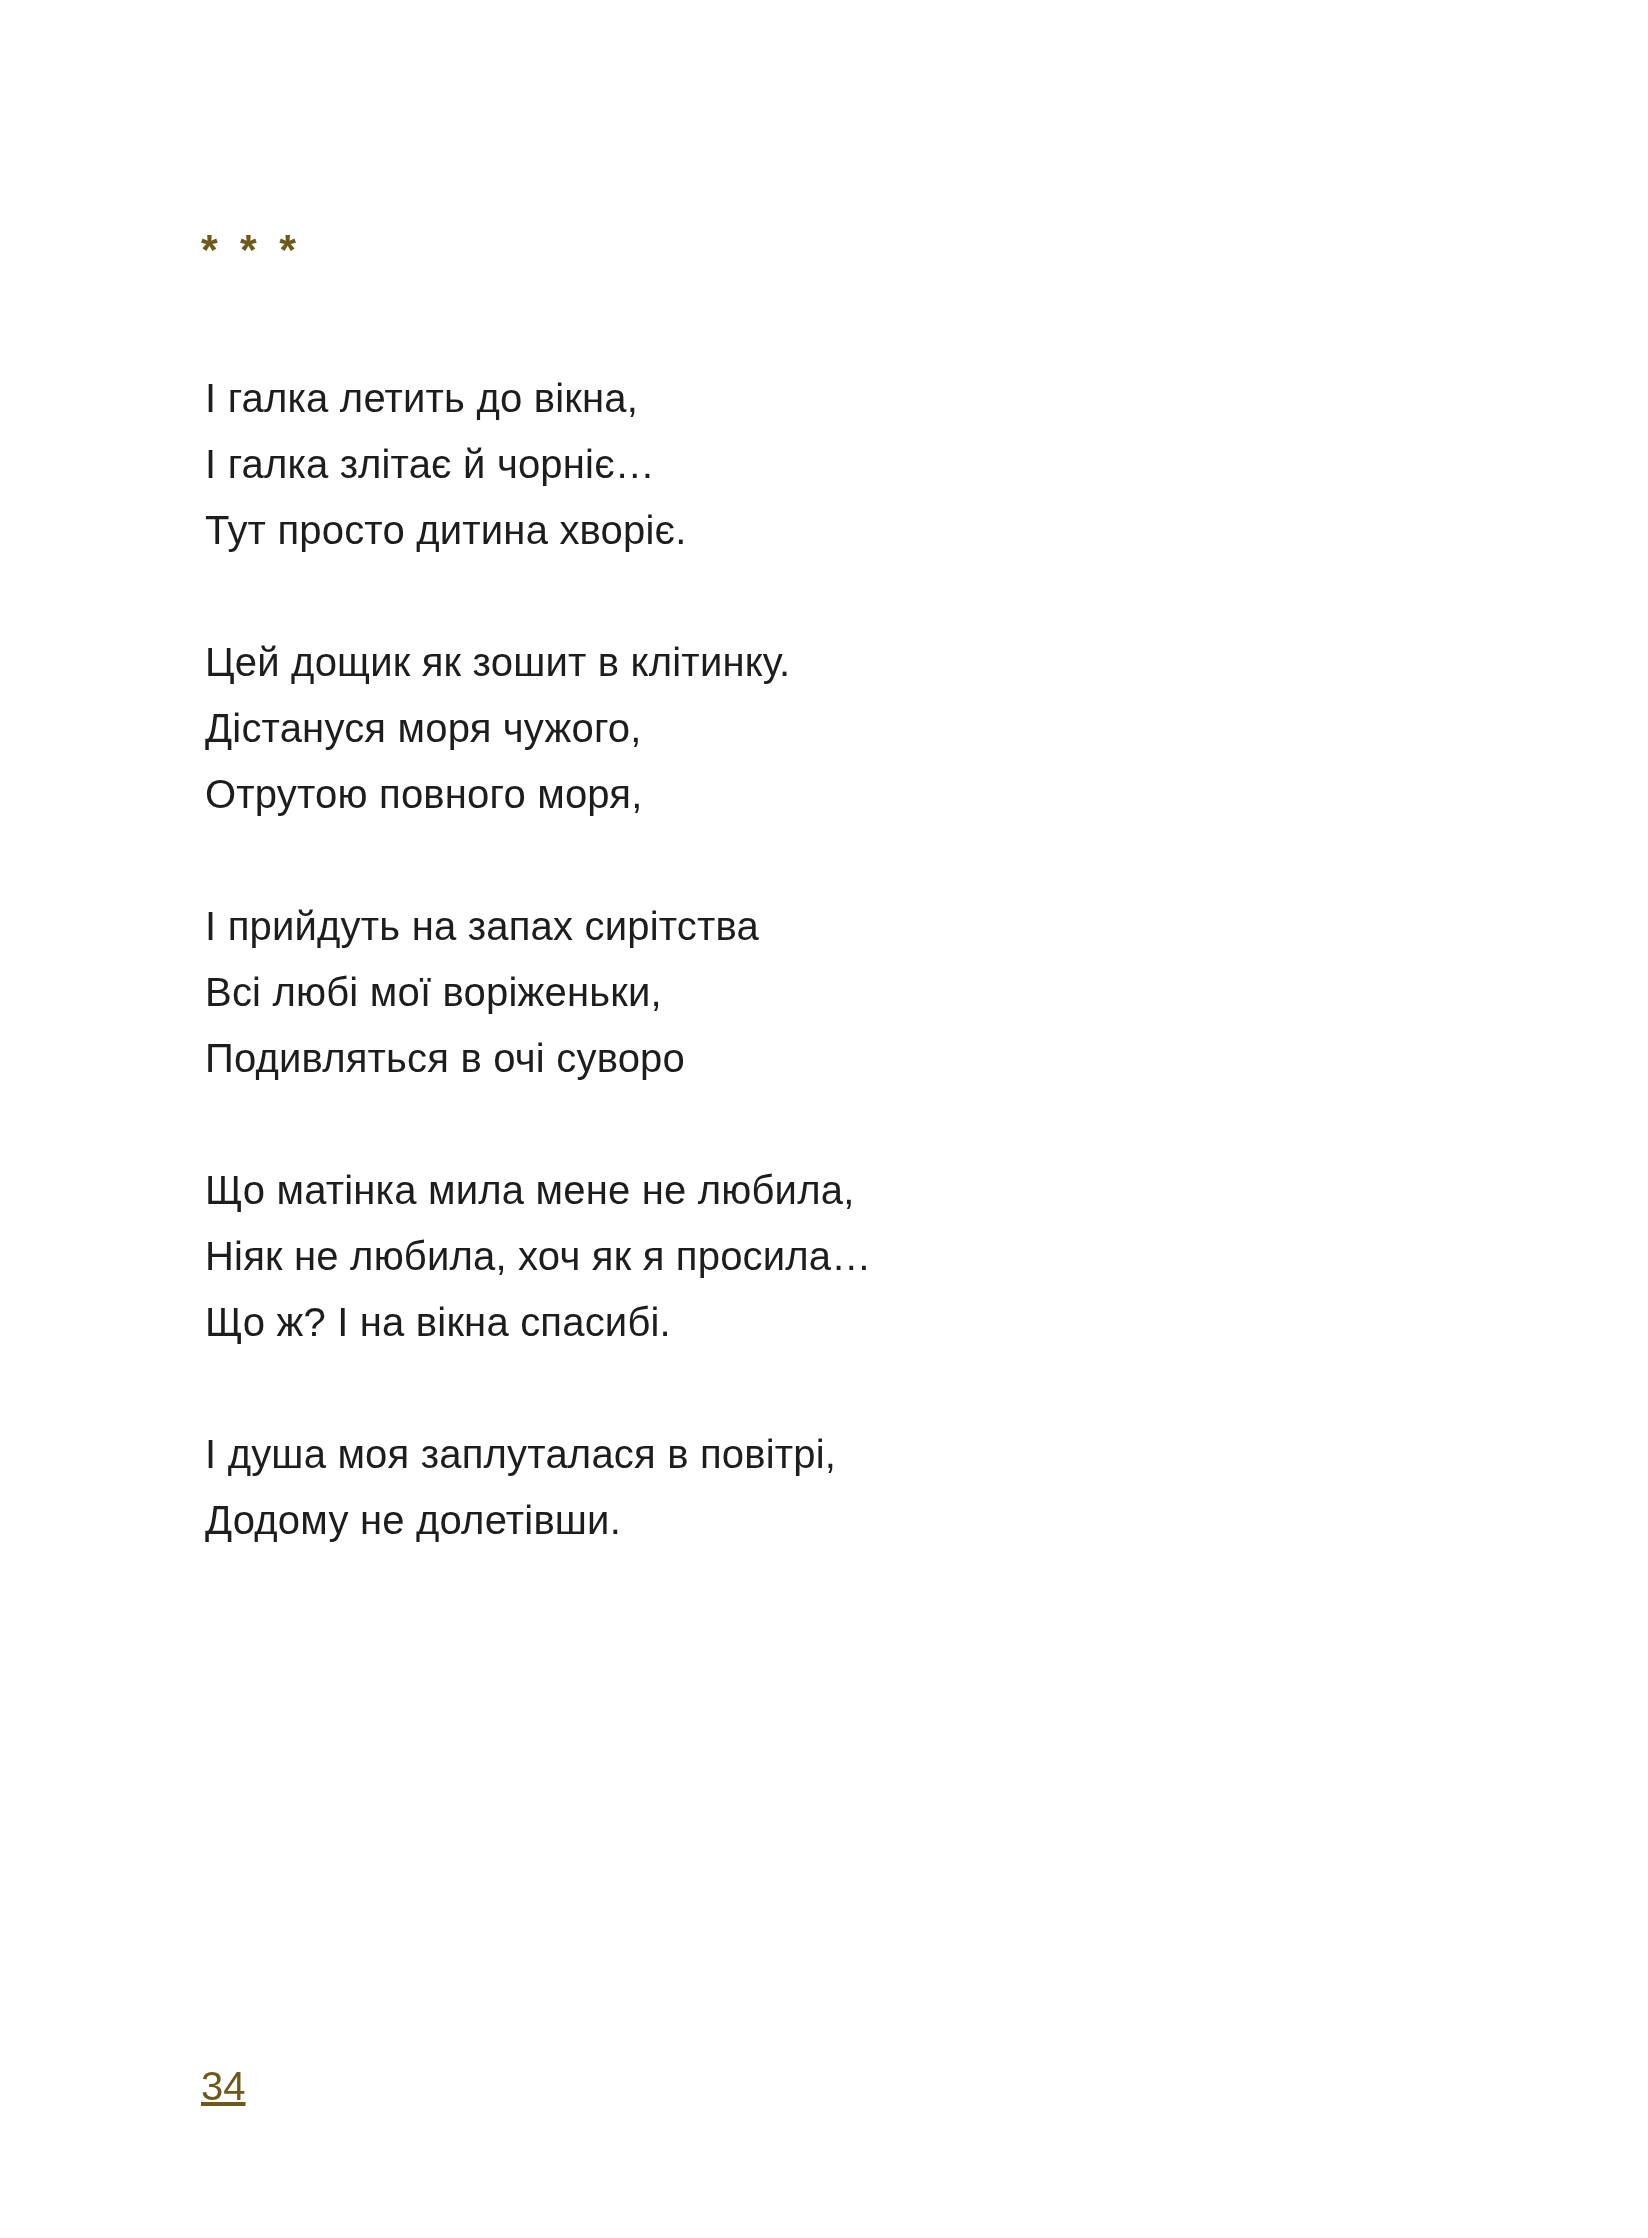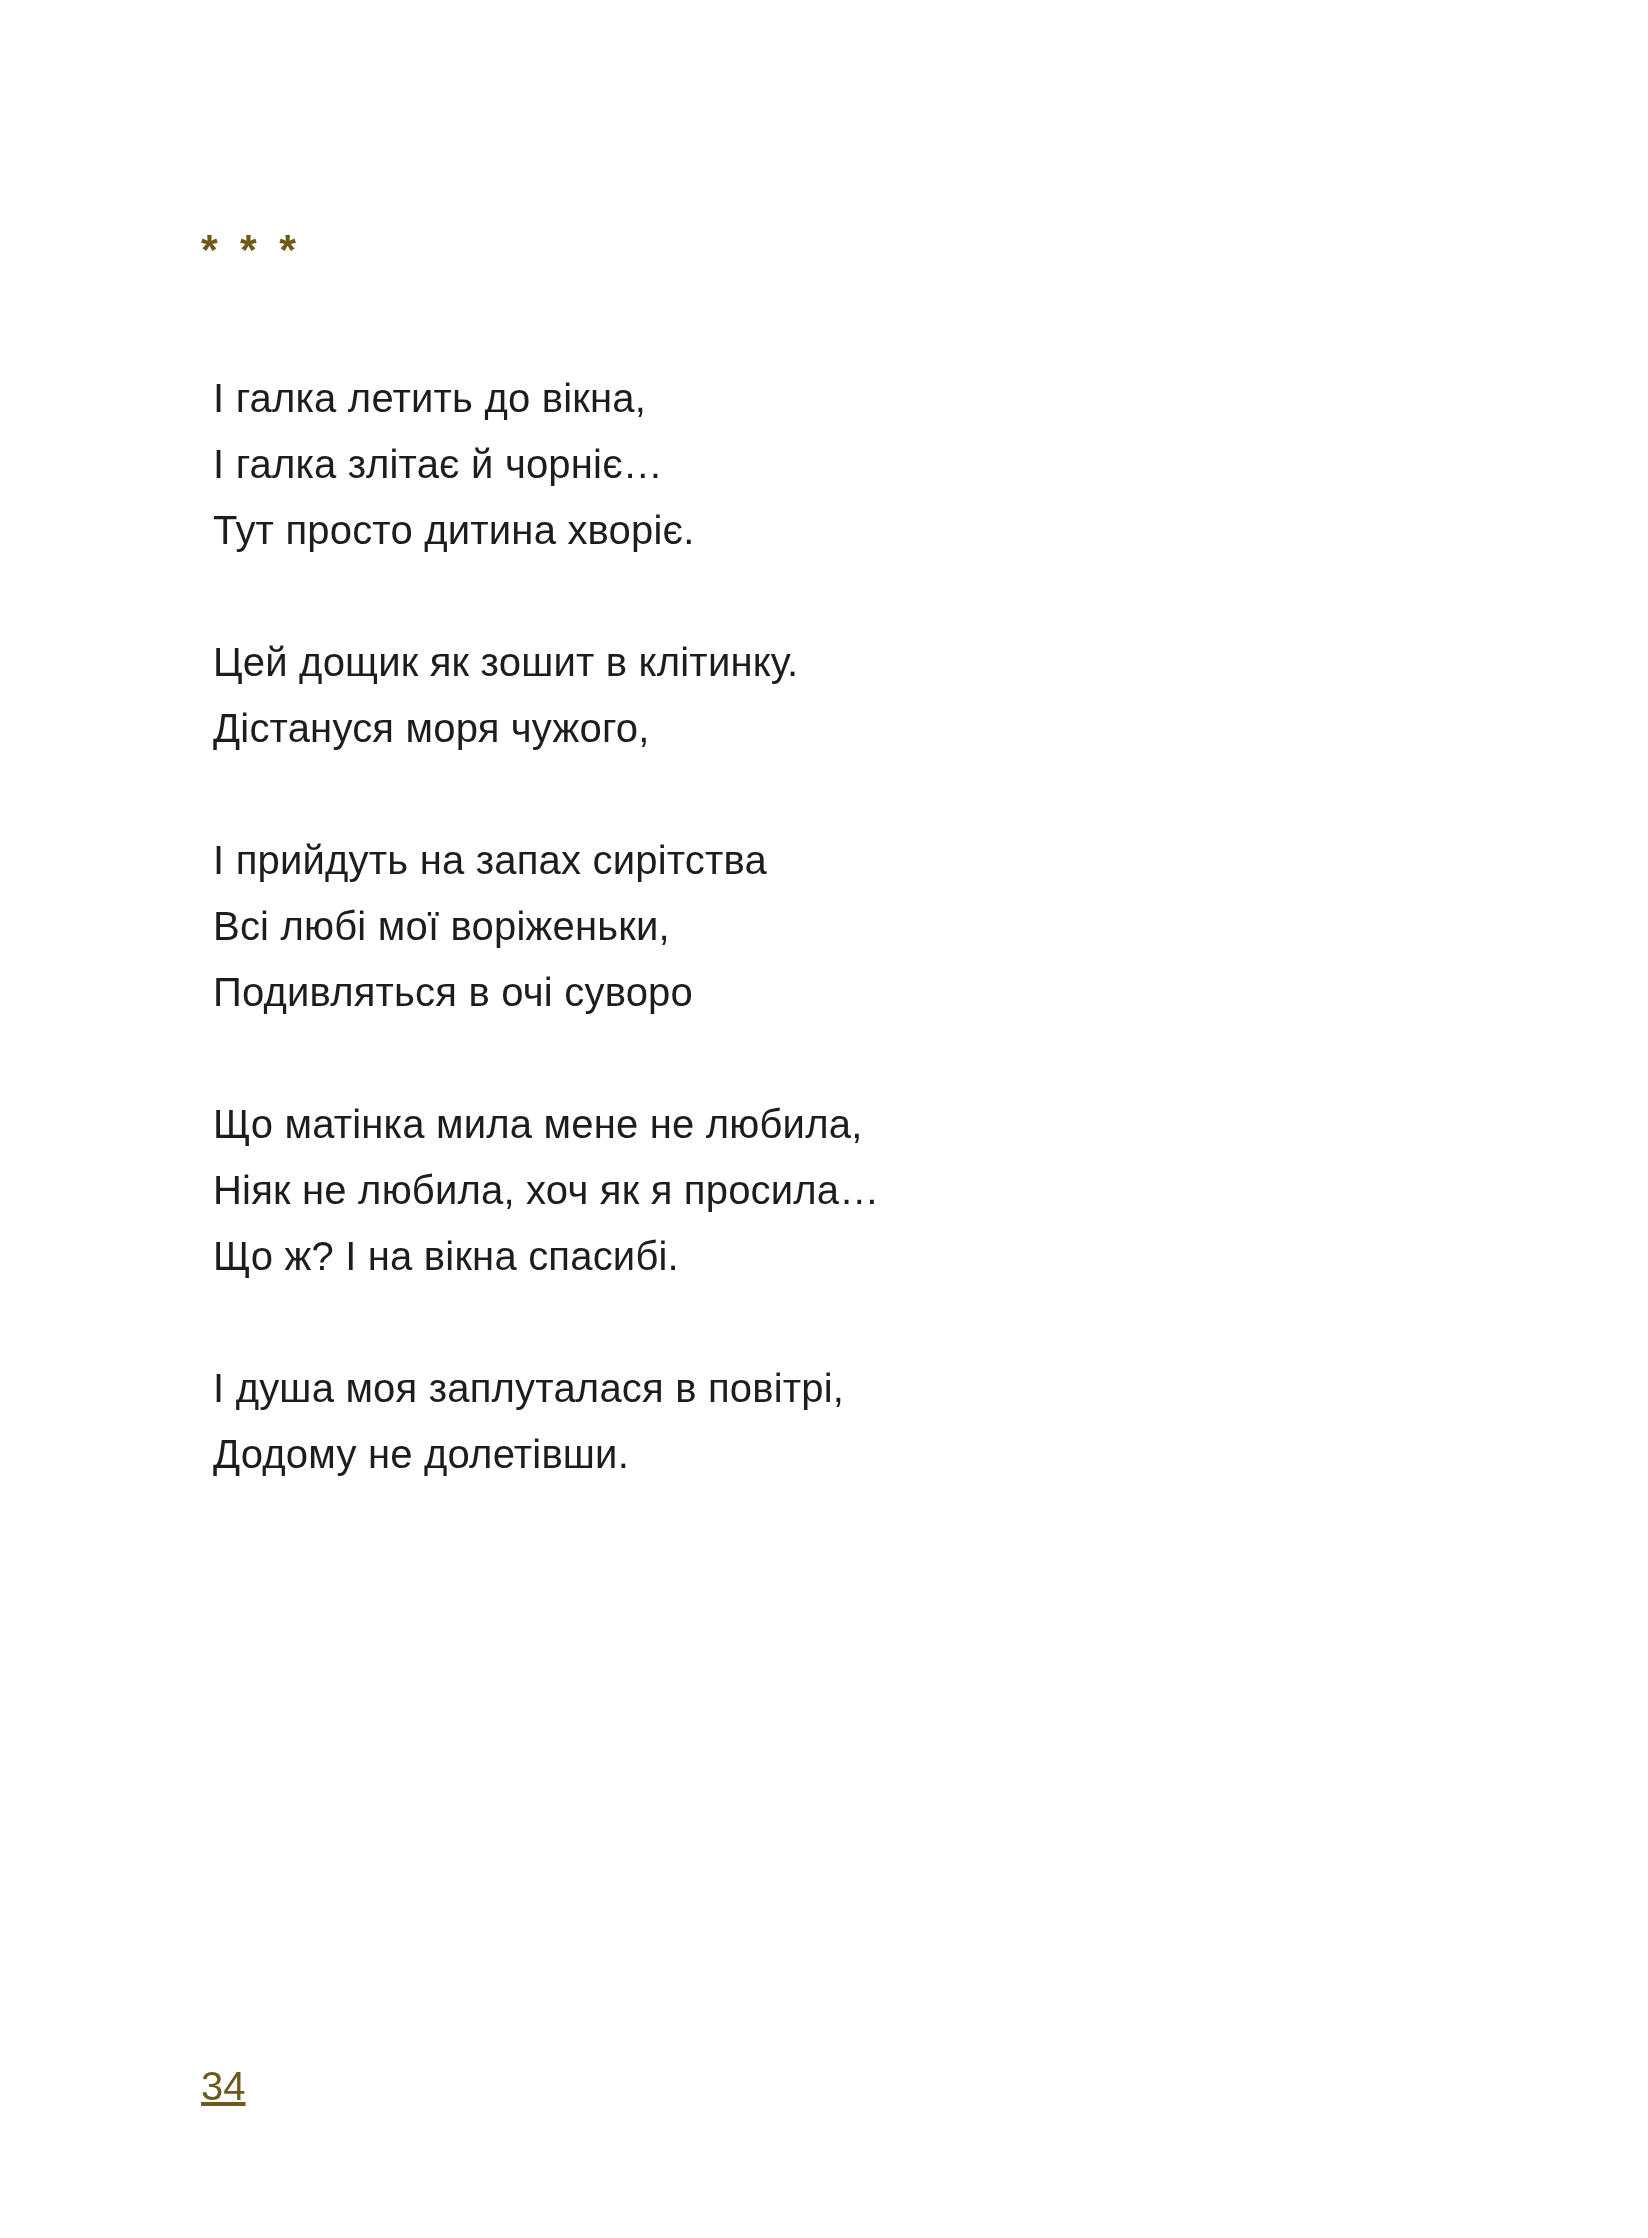--- a/index.html
+++ b/index.html
@@ -29,21 +29,21 @@
     position: absolute;
     left: 201px;
     top: 365px;
     right: 103px;
     font-size: 40px;
     line-height: 66px;
     color: var(--ink, #1d1d1d);
     letter-spacing: 0.2px;
   }
   .stanza {
-    margin: 0 0 66px 12px;
+    margin: 0 0 66px 4px;
   }
   .poem-line {
     white-space: pre;
   }
   .page-number {
     position: absolute;
     left: 201px;
     top: 2063px;
     font-size: 40px;
     line-height: 46px;
@@ -62,20 +62,21 @@
 
     <div class="stanza">
       <div class="poem-line">І галка летить до вікна,</div>
       <div class="poem-line">І галка злітає й чорніє…</div>
       <div class="poem-line">Тут просто дитина хворіє.</div>
     </div>
 
     <div class="stanza">
       <div class="poem-line">Цей дощик як зошит в клітинку.</div>
       <div class="poem-line">Дістануся моря чужого,</div>
+      <div class="poem-line">Отрутою повного моря,</div>
     </div>
 
     <div class="stanza">
       <div class="poem-line">І прийдуть на запах сирітства</div>
       <div class="poem-line">Всі любі мої воріженьки,</div>
       <div class="poem-line">Подивляться в очі суворо</div>
     </div>
 
     <div class="stanza">
       <div class="poem-line">Що матінка мила мене не любила,</div>

